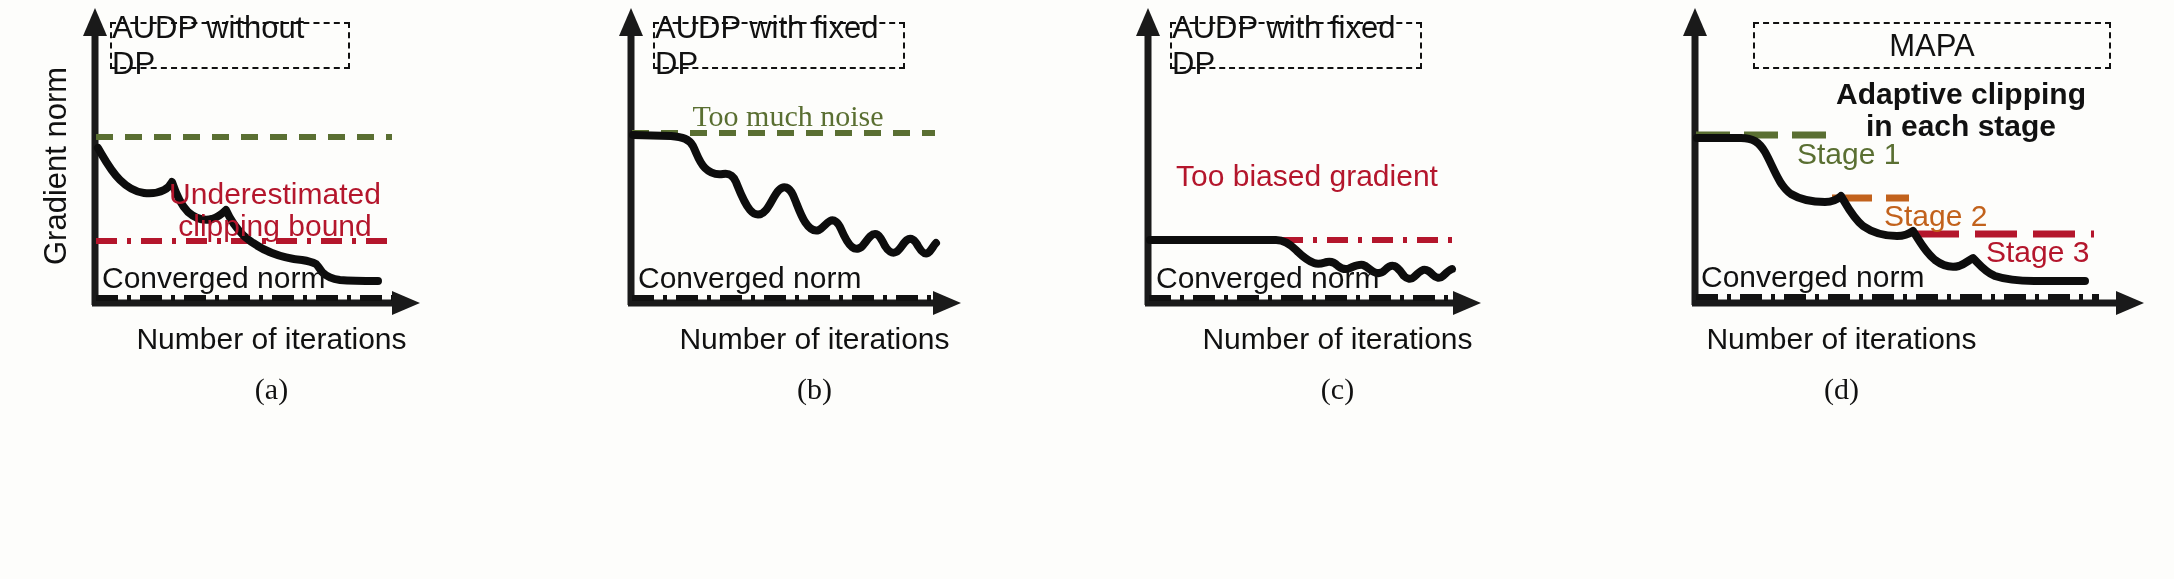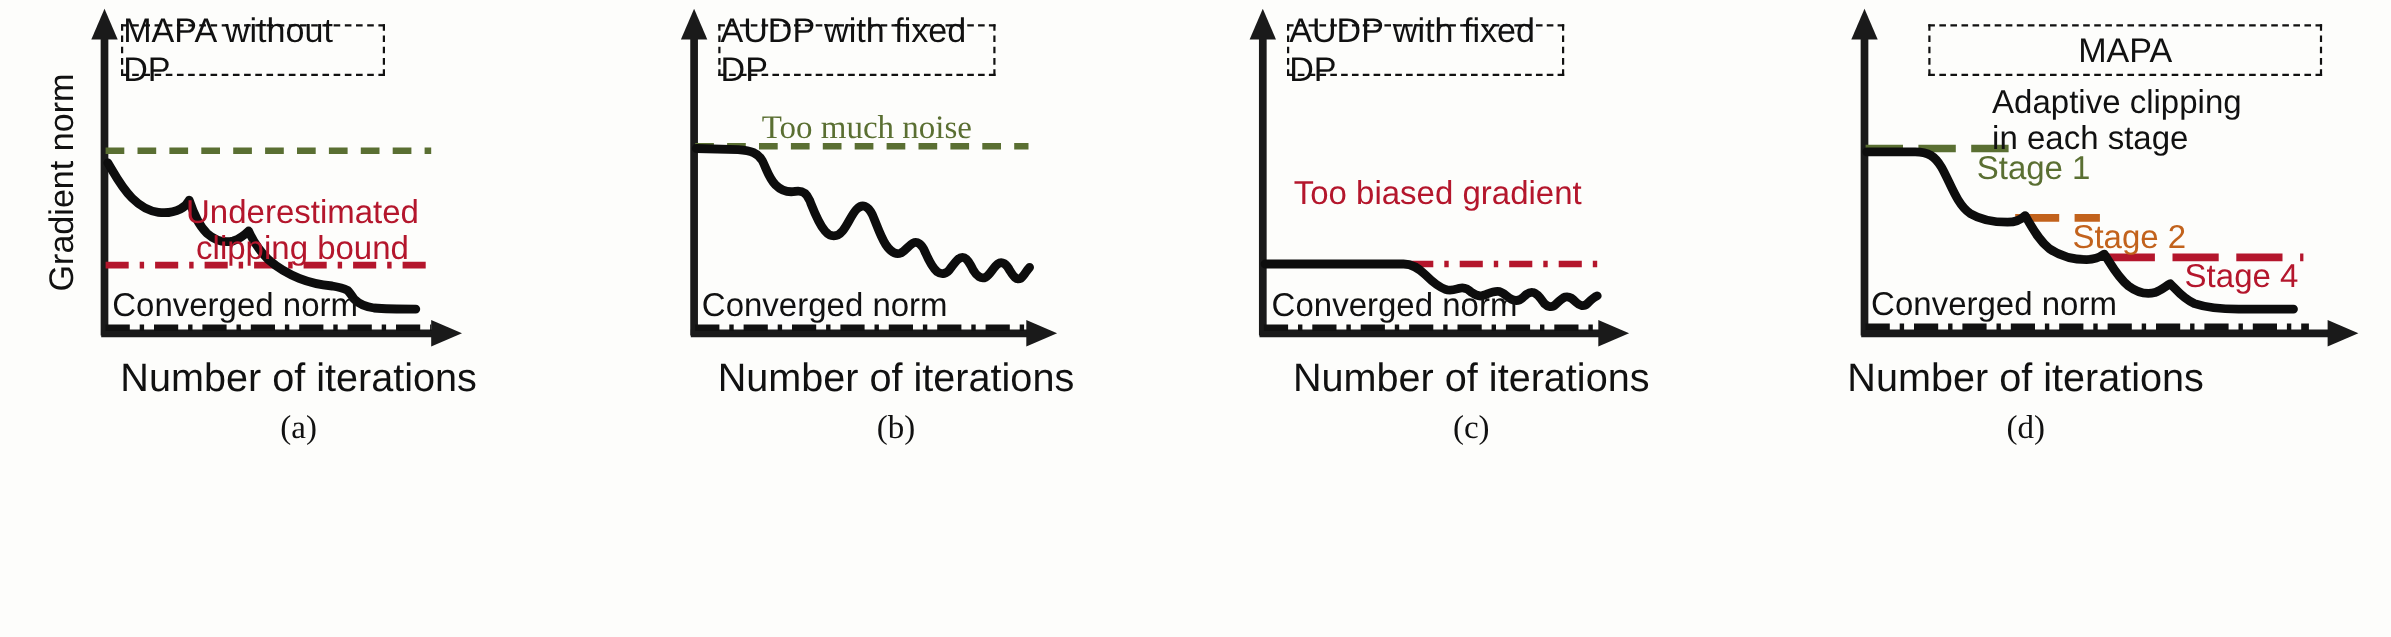--- a/index.html
+++ b/index.html
@@ -1,32 +1,32 @@
 <!DOCTYPE html>
 <html><head>
 <meta charset="utf-8">
 <style>
   html,body{margin:0;padding:0;background:#ffffff;}
   body{width:2174px;height:579px;font-family:"Liberation Sans",sans-serif;overflow:hidden;}
   #figure{position:relative;width:2174px;height:579px;background:#fdfdfb;}
   .panel{position:absolute;top:0;height:579px;width:543px;}
   .panel-svg{position:absolute;left:0;top:0;}
   .cap{position:absolute;width:100%;text-align:center;font-family:"Liberation Serif",serif;font-size:30px;color:#111;}
-  .xlabel{position:absolute;width:100%;text-align:center;font-size:36px;color:#111;}
+  .xlabel{position:absolute;width:100%;text-align:center;font-size:30px;color:#111;}
   .ylabel{position:absolute;font-size:31px;color:#111;transform:rotate(-90deg);transform-origin:left top;white-space:nowrap;}
   .titlebox{position:absolute;border:2px dashed #111;background:transparent;
             display:flex;align-items:center;justify-content:center;
             font-size:31px;color:#111;box-sizing:border-box;}
   .lbl{position:absolute;font-size:30px;line-height:1.05;white-space:pre-line;}
   .lbl.green{color:#5a6f32;}
   .lbl.red{color:#b4162c;}
   .lbl.black{color:#111;}
   .lbl.orange{color:#c2621c;}
   .lbl.c{text-align:center;}
-  .lbl.r{text-align:left;}
+  .lbl.r{text-align:center;font-weight:bold;}
 </style>
 </head>
 <body>
 
 <div id="figure">
 
   <div class="panel" style="left:0px;">
     <svg class="panel-svg" width="543" height="579" viewBox="0 0 543 579">
 
       <g>
@@ -49,21 +49,21 @@
                C152,194 158,193 164,190 C168,188 170,186 172,182
                C176,194 180,204 188,212 C196,219 204,221 212,219
                C218,217 222,214 226,210 C230,219 236,228 244,236
                C252,243 262,249 272,253 C282,257 292,259 302,260
                C308,261 312,262 316,264 C318,266 320,269 322,272
                C326,276 332,279 340,280 C352,281 366,281 378,281" fill="none" stroke="#0d0d0d" stroke-width="8" stroke-linecap="round" stroke-linejoin="round"></path>
     </svg>
 
     <div class="ylabel" style="left:38px;top:265px;">Gradient norm</div>
 
-    <div class="titlebox" style="left:110px;top:22px;width:240px;height:47px;">MAPA without DP</div>
+    <div class="titlebox" style="left:110px;top:22px;width:240px;height:47px;">AUDP without DP</div>
 
 
     <div class="lbl red c" style="left:150px;top:178px;width:250px;">Underestimated
 clipping bound</div>
 
     <div class="lbl black" style="left:102px;top:262px;">Converged norm</div>
 
     <div class="xlabel" style="left:0px;top:322px;">Number of iterations</div>
 
     <div class="cap" style="left:0px;top:372px;">(a)</div>
@@ -176,21 +176,21 @@
 
     <div class="titlebox" style="left:124px;top:22px;width:358px;height:47px;">MAPA</div>
 
     <div class="lbl black r" style="left:182px;top:78px;width:300px;">Adaptive clipping
 in each stage</div>
 
     <div class="lbl green" style="left:168px;top:138px;">Stage 1</div>
 
     <div class="lbl orange" style="left:255px;top:200px;">Stage 2</div>
 
-    <div class="lbl red" style="left:357px;top:236px;">Stage 4</div>
+    <div class="lbl red" style="left:357px;top:236px;">Stage 3</div>
 
     <div class="lbl black" style="left:72px;top:261px;">Converged norm</div>
 
     <div class="xlabel" style="left:-60px;top:322px;">Number of iterations</div>
 
     <div class="cap" style="left:-60px;top:372px;">(d)</div>
   </div>
 
 </div>
 

